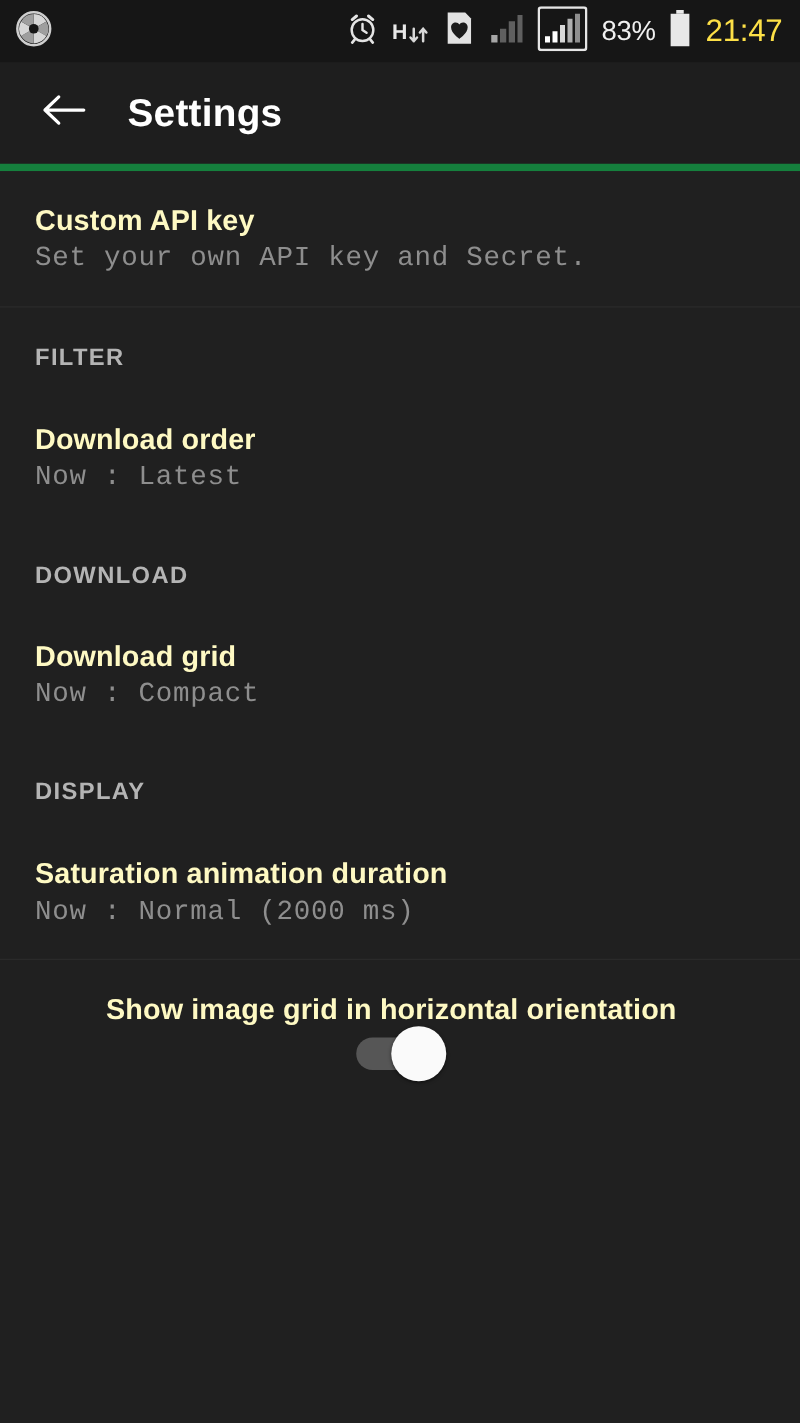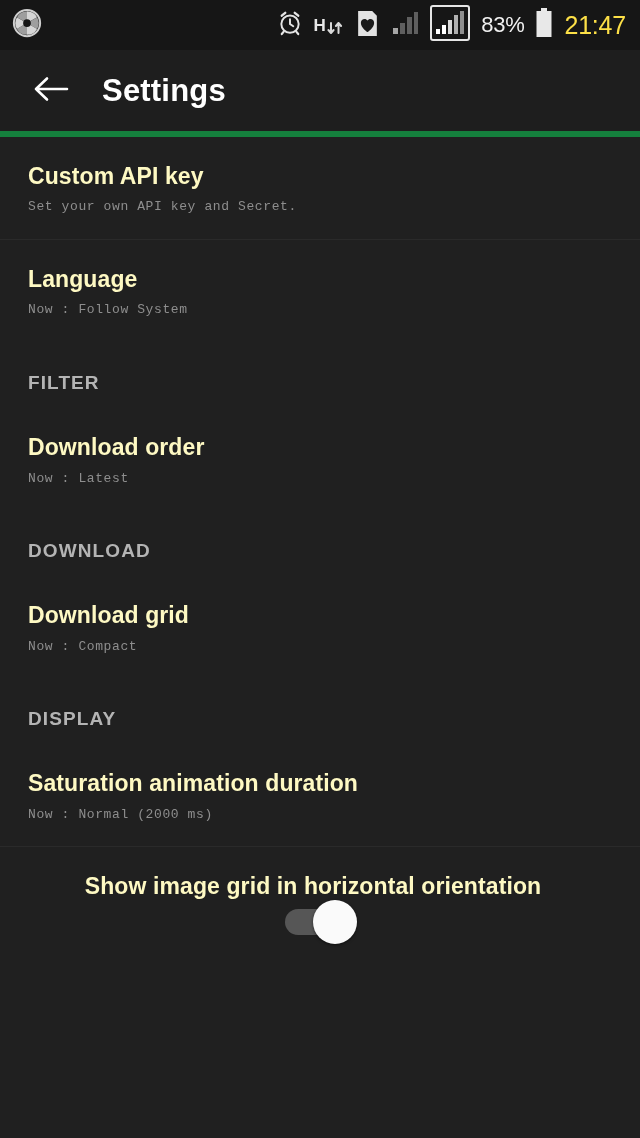--- a/index.html
+++ b/index.html
@@ -114,24 +114,24 @@
     box-sizing: border-box;
   }
   .pref-title {
     color: #fef9c3;
     font-size: 23px;
     font-weight: bold;
     line-height: 1.15;
     letter-spacing: 0.1px;
   }
   .pref-summary {
-    margin-top: 10px;
+    margin-top: 5px;
     color: #8e8e8e;
     font-family: "Liberation Mono", "DejaVu Sans Mono", monospace;
-    font-size: 13px;
+    font-size: 22px;
     line-height: 1.2;
     letter-spacing: 0.6px;
     white-space: pre;
   }
   .section-header {
     padding: 30px 28px 14px 28px;
     color: #b4b4b4;
     font-size: 19px;
     font-weight: bold;
     letter-spacing: 1.1px;
@@ -278,24 +278,20 @@
 
   <div class="settings-list">
 
     <div class="pref-row">
       <div class="pref-title">Custom API key</div>
       <div class="pref-summary">Set your own API key and Secret.</div>
     </div>
 
     <div class="divider"></div>
 
-    <div class="pref-row">
-      <div class="pref-title">Language</div>
-      <div class="pref-summary">Now : Follow System</div>
-    </div>
 
     <div class="section-header">FILTER</div>
 
     <div class="pref-row">
       <div class="pref-title">Download order</div>
       <div class="pref-summary">Now : Latest</div>
     </div>
 
     <div class="section-header">DOWNLOAD</div>
 

